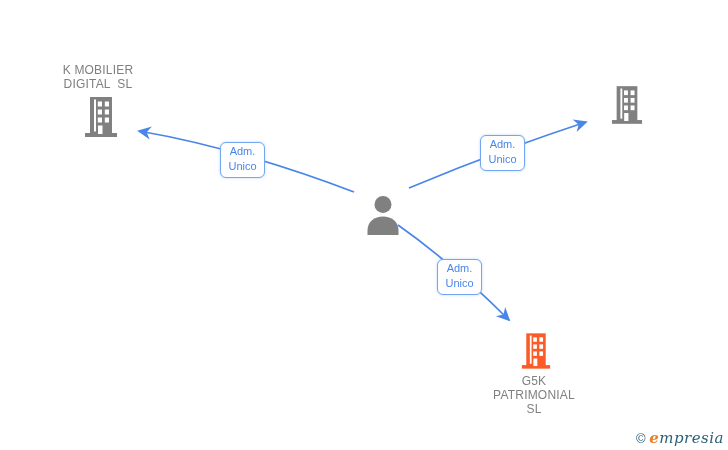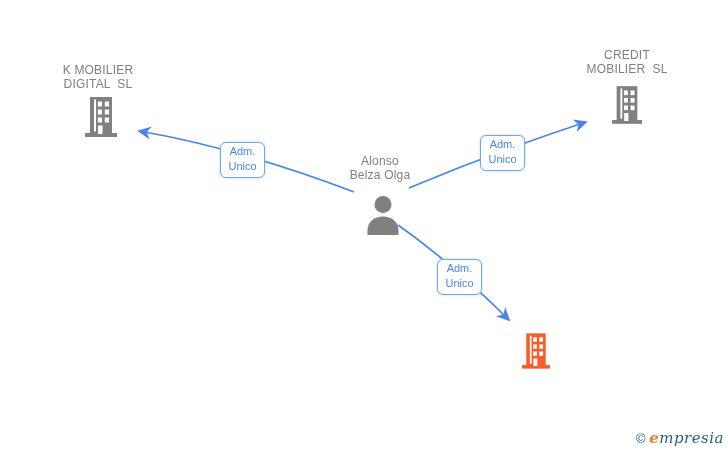--- a/index.html
+++ b/index.html
@@ -61,39 +61,35 @@
       <rect x="13.8" y="4.5" width="4.2" height="5" fill="#ffffff"></rect>
       <rect x="20.8" y="4.5" width="4.2" height="5" fill="#ffffff"></rect>
       <rect x="13.8" y="12.5" width="4.2" height="5" fill="#ffffff"></rect>
       <rect x="20.8" y="12.5" width="4.2" height="5" fill="#ffffff"></rect>
       <rect x="13.8" y="20.5" width="4.2" height="5" fill="#ffffff"></rect>
       <rect x="20.8" y="20.5" width="4.2" height="5" fill="#ffffff"></rect>
       <rect x="14" y="28.5" width="4.5" height="8.5" fill="#ffffff"></rect>
     </svg>
   </span>
 
-  <div class="node-label" style="left:547px;top:48px;width:160px;">CREDIT
-MOBILIER  SL</div>
   <span class="node-icon" style="left:611px;top:85px;">
     <svg width="32" height="40" viewBox="0 0 34 40">
       <rect class="company-fill" x="1" y="36" width="32" height="4"></rect>
       <rect class="company-fill" x="6" y="0" width="22" height="37"></rect>
       <rect x="10" y="2.5" width="2" height="32" fill="#ffffff"></rect>
       <rect x="13.8" y="4.5" width="4.2" height="5" fill="#ffffff"></rect>
       <rect x="20.8" y="4.5" width="4.2" height="5" fill="#ffffff"></rect>
       <rect x="13.8" y="12.5" width="4.2" height="5" fill="#ffffff"></rect>
       <rect x="20.8" y="12.5" width="4.2" height="5" fill="#ffffff"></rect>
       <rect x="13.8" y="20.5" width="4.2" height="5" fill="#ffffff"></rect>
       <rect x="20.8" y="20.5" width="4.2" height="5" fill="#ffffff"></rect>
       <rect x="14" y="28.5" width="4.5" height="8.5" fill="#ffffff"></rect>
     </svg>
   </span>
 
-  <div class="node-label" style="left:300px;top:154px;width:160px;">Alonso
-Belza Olga</div>
   <span class="node-icon" style="left:364px;top:195px;">
     <svg width="38" height="40" viewBox="0 0 38 40">
       <circle class="person-fill" cx="19" cy="9.5" r="8.5"></circle>
       <path class="person-fill" d="M3.5,40 v-4.5 c0,-9 7,-14 15.5,-14 c8.5,0 15.5,5 15.5,14 V40 Z"></path>
     </svg>
   </span>
 
   <span class="node-icon" style="left:521px;top:332px;">
     <svg width="30" height="38" viewBox="0 0 34 40">
       <rect class="highlight-fill" x="1" y="36" width="32" height="4"></rect>
@@ -101,20 +97,23 @@
       <rect x="10" y="2.5" width="2" height="32" fill="#ffffff"></rect>
       <rect x="13.8" y="4.5" width="4.2" height="5" fill="#ffffff"></rect>
       <rect x="20.8" y="4.5" width="4.2" height="5" fill="#ffffff"></rect>
       <rect x="13.8" y="12.5" width="4.2" height="5" fill="#ffffff"></rect>
       <rect x="20.8" y="12.5" width="4.2" height="5" fill="#ffffff"></rect>
       <rect x="13.8" y="20.5" width="4.2" height="5" fill="#ffffff"></rect>
       <rect x="20.8" y="20.5" width="4.2" height="5" fill="#ffffff"></rect>
       <rect x="14" y="28.5" width="4.5" height="8.5" fill="#ffffff"></rect>
     </svg>
   </span>
+  <div class="node-label" style="left:454px;top:374px;width:160px;">G5K
+PATRIMONIAL
+SL</div>
 
   <div class="edge-label" style="left:220px;top:142px;">Adm.
 Unico</div>
   <div class="edge-label" style="left:480px;top:135px;">Adm.
 Unico</div>
   <div class="edge-label" style="left:437px;top:259px;">Adm.
 Unico</div>
 
   <div class="watermark">
     <span>©</span>

